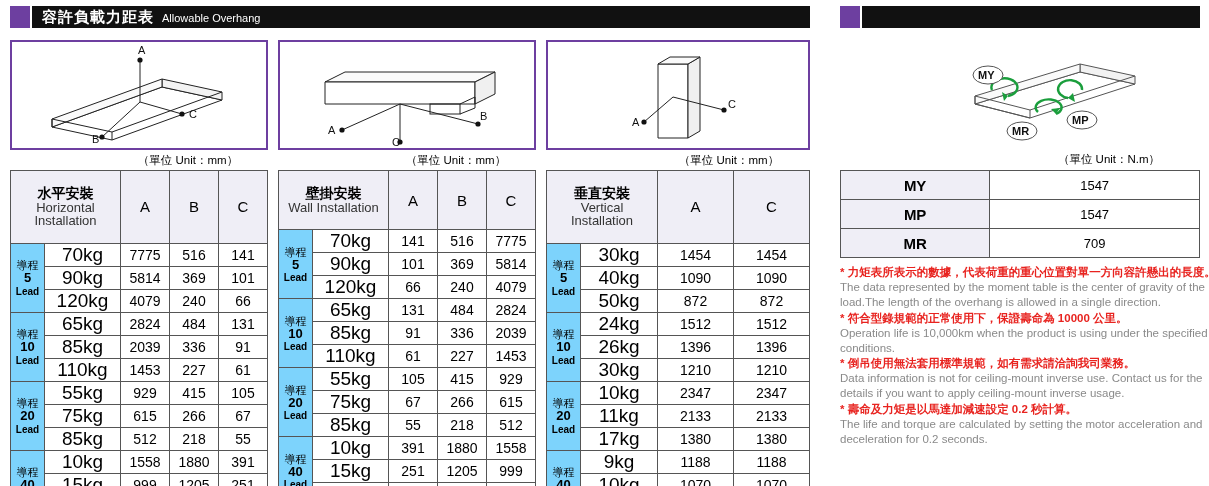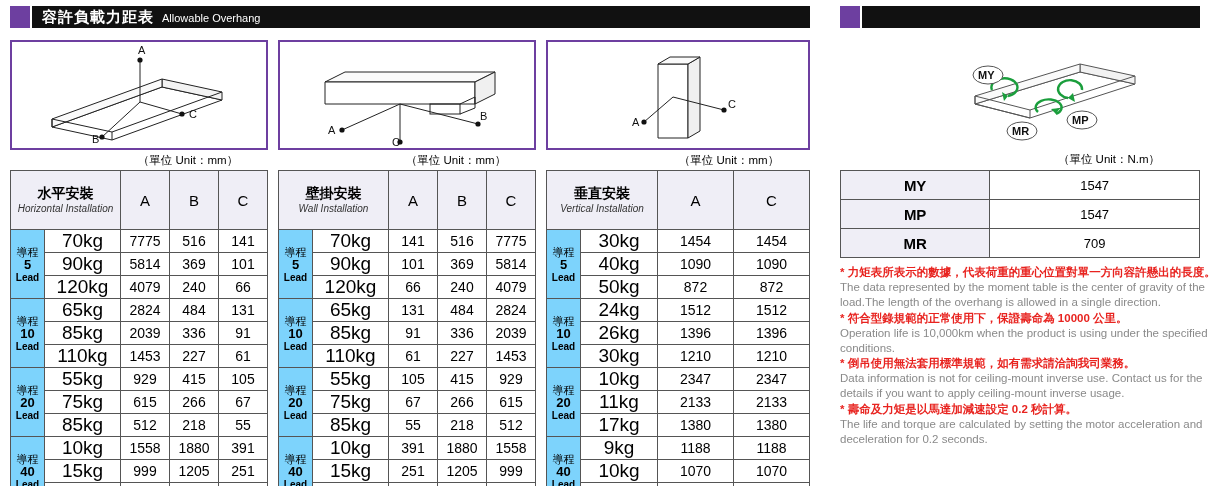--- a/index.html
+++ b/index.html
@@ -58,21 +58,21 @@
     text-align: center;
     padding: 0;
     font-weight: normal;
   }
   .hdr-cell {
     background: #efeef6;
     line-height: 1.05;
     padding: 15px 2px !important;
   }
   .hdr-cn { font-size: 14px; font-weight: bold; color: #000; }
-  .hdr-en { font-size: 10px; color: #333; font-style: italic; }
+  .hdr-en { font-size: 13px; color: #333; }
   .lead-cell {
     background: #7dd3fc;
     font-size: 8.5px;
     line-height: 1.1;
     color: #000;
     width: 34px;
   }
   .lead-cell .cn { font-size: 11px; display: block; }
   .lead-cell .num { font-size: 13px; font-weight: bold; display: block; }
   .lead-cell .en { font-size: 10px; display: block; font-weight: bold; }

